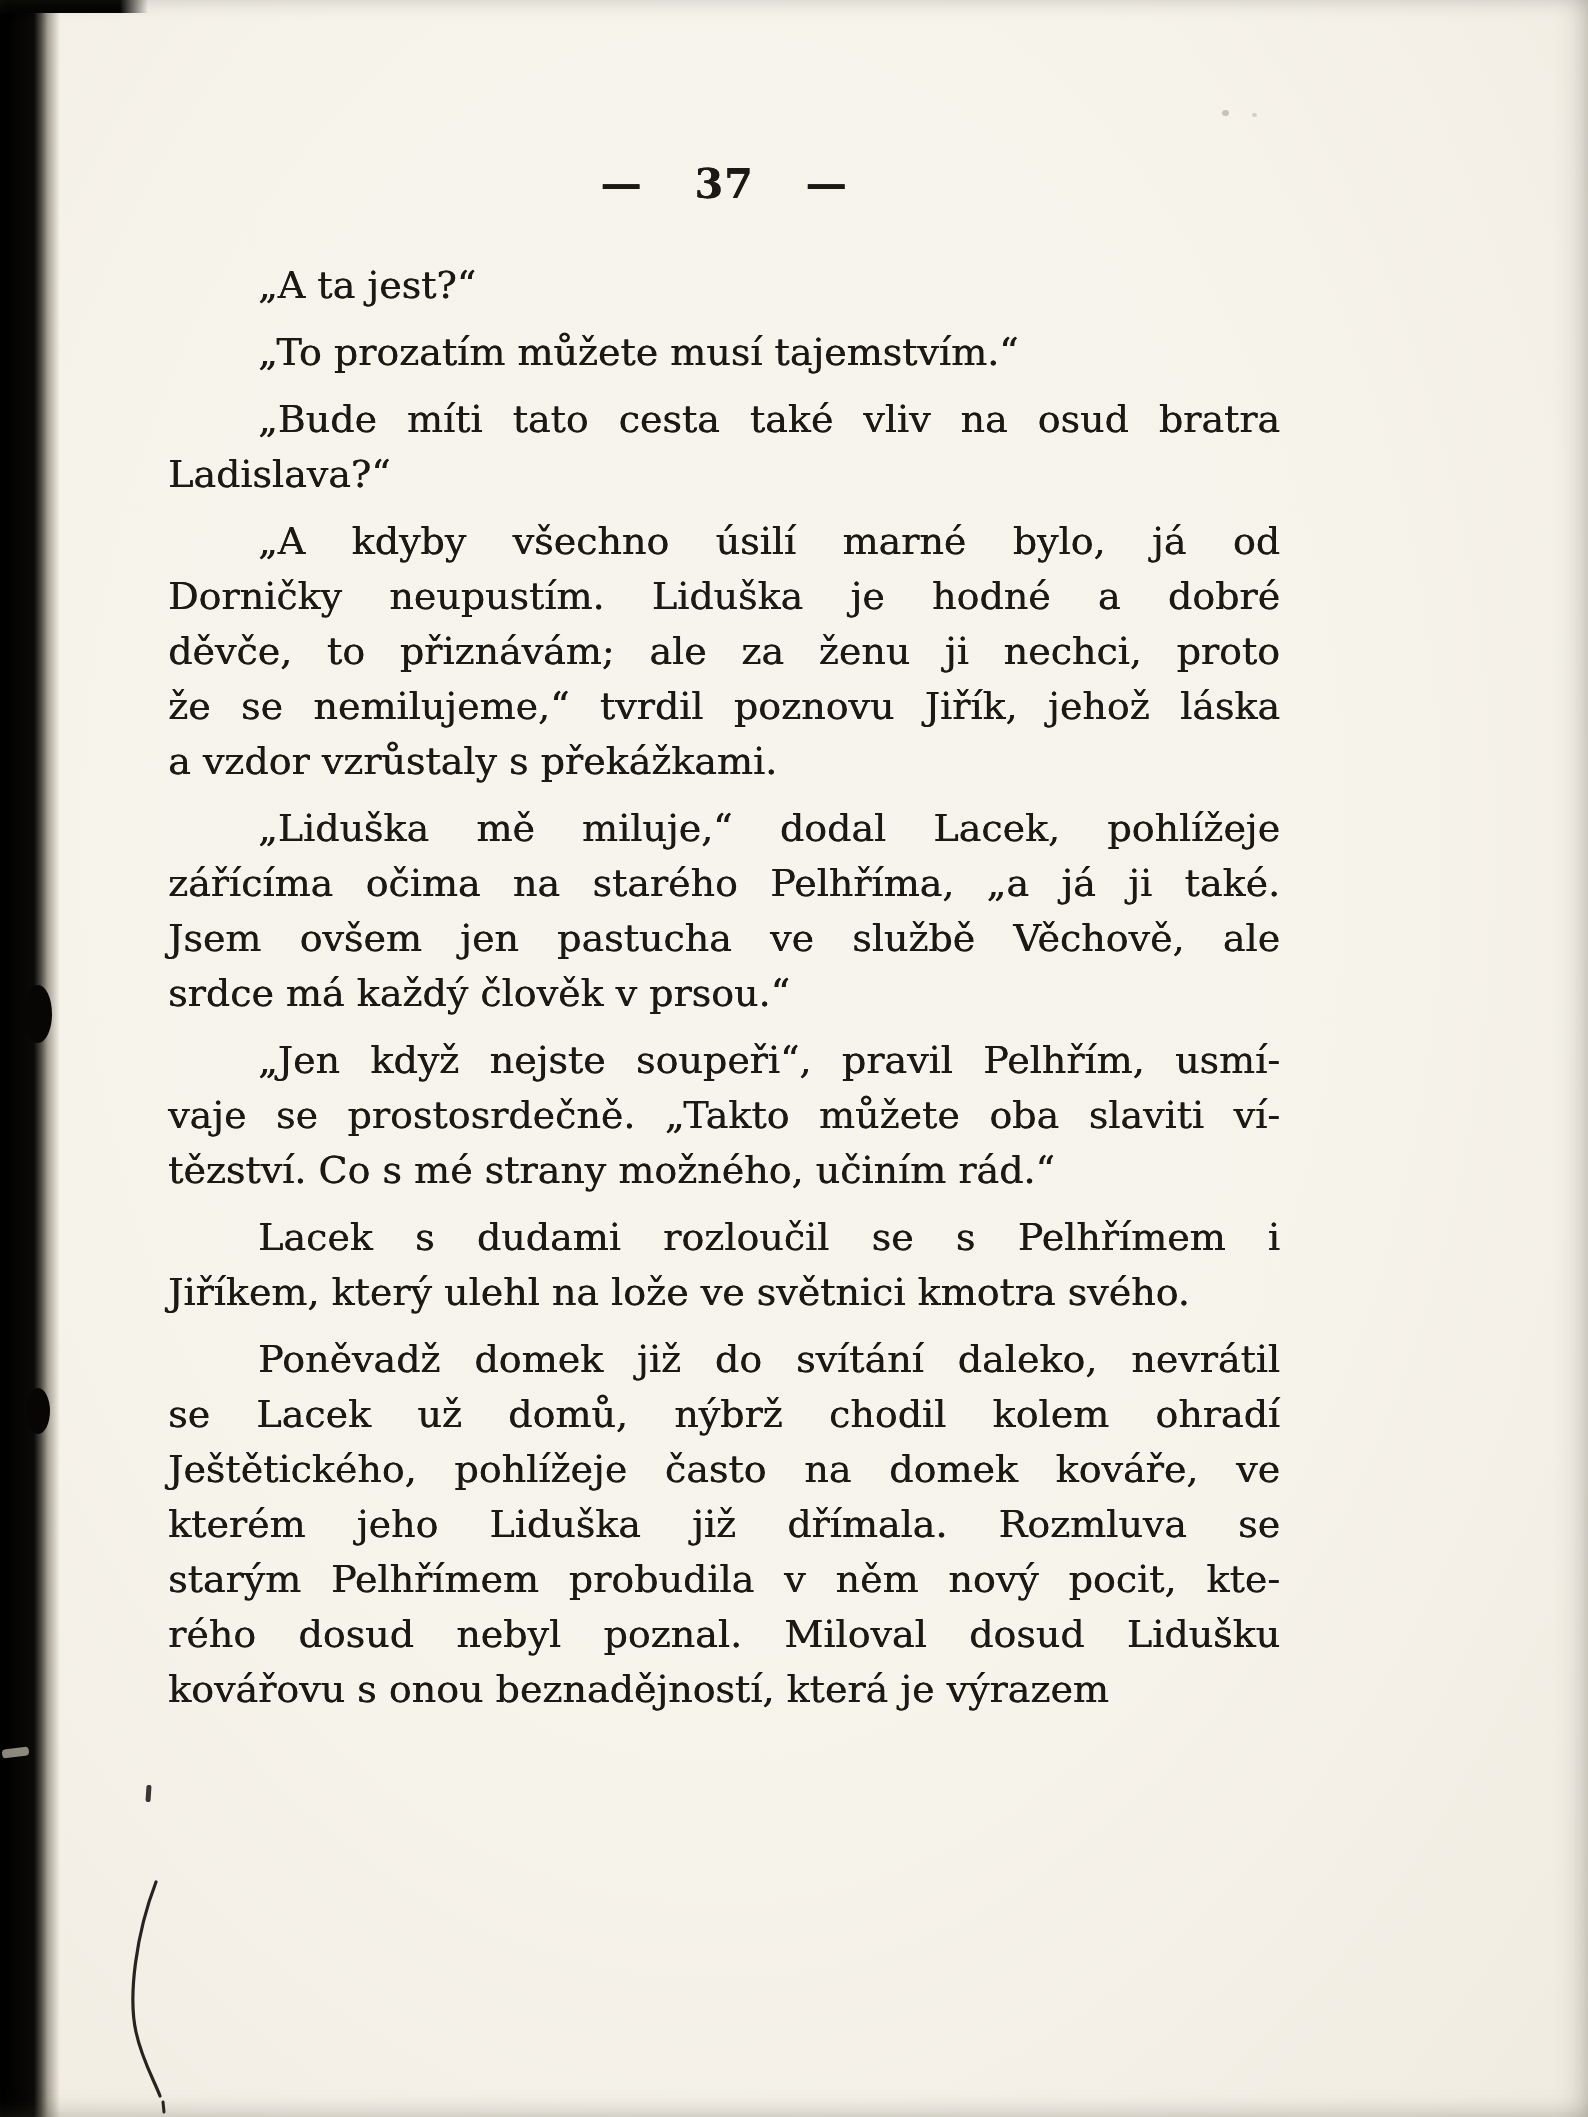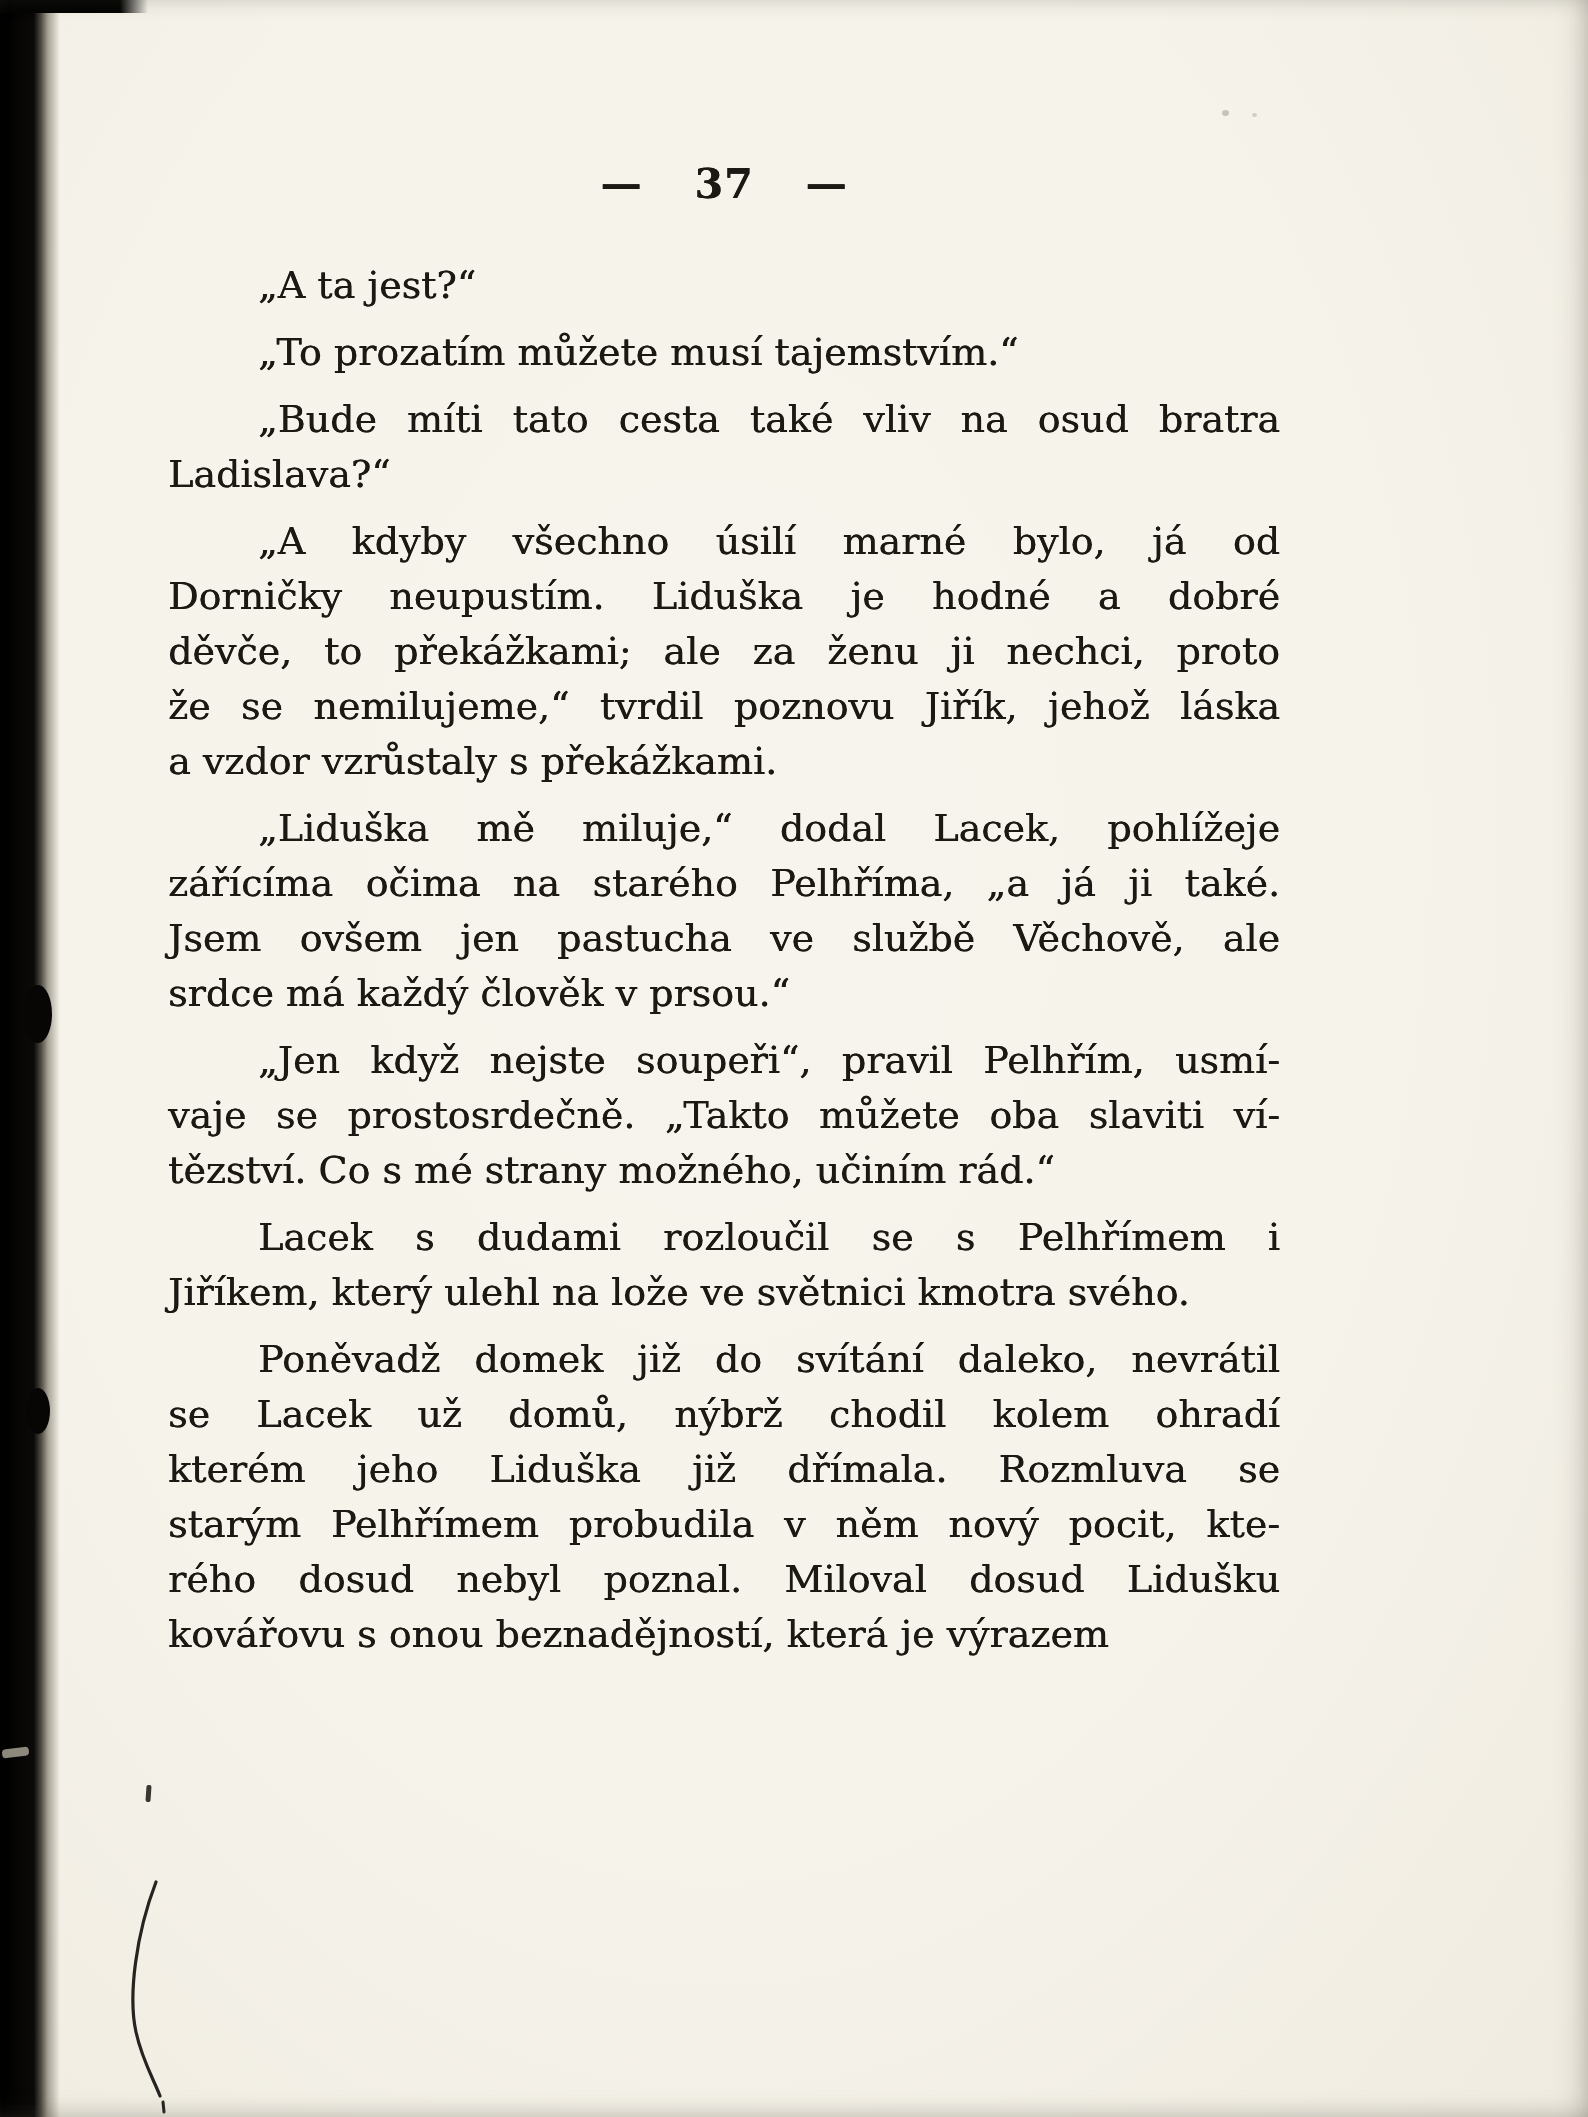--- a/index.html
+++ b/index.html
@@ -148,21 +148,21 @@
       <div class="paragraph">
         <div class="line first last">„To prozatím můžete musí tajemstvím.“</div>
       </div>
       <div class="paragraph">
         <div class="line first">„Bude míti tato cesta také vliv na osud bratra</div>
         <div class="line last">Ladislava?“</div>
       </div>
       <div class="paragraph">
         <div class="line first">„A kdyby všechno úsilí marné bylo, já od</div>
         <div class="line">Dorničky neupustím. Liduška je hodné a dobré</div>
-        <div class="line">děvče, to překážkami; ale za ženu ji nechci, proto</div>
+        <div class="line">děvče, to přiznávám; ale za ženu ji nechci, proto</div>
         <div class="line">že se nemilujeme,“ tvrdil poznovu Jiřík, jehož láska</div>
         <div class="line last">a vzdor vzrůstaly s překážkami.</div>
       </div>
       <div class="paragraph">
         <div class="line first">„Liduška mě miluje,“ dodal Lacek, pohlížeje</div>
         <div class="line">zářícíma očima na starého Pelhříma, „a já ji také.</div>
         <div class="line">Jsem ovšem jen pastucha ve službě Věchově, ale</div>
         <div class="line last">srdce má každý člověk v prsou.“</div>
       </div>
       <div class="paragraph">
@@ -170,20 +170,21 @@
         <div class="line">vaje se prostosrdečně. „Takto můžete oba slaviti ví-</div>
         <div class="line last">tězství. Co s mé strany možného, učiním rád.“</div>
       </div>
       <div class="paragraph">
         <div class="line first">Lacek s dudami rozloučil se s Pelhřímem i</div>
         <div class="line last">Jiříkem, který ulehl na lože ve světnici kmotra svého.</div>
       </div>
       <div class="paragraph">
         <div class="line first">Poněvadž domek již do svítání daleko, nevrátil</div>
         <div class="line">se Lacek už domů, nýbrž chodil kolem ohradí</div>
+        <div class="line">Ještětického, pohlížeje často na domek kováře, ve</div>
         <div class="line">kterém jeho Liduška již dřímala. Rozmluva se</div>
         <div class="line">starým Pelhřímem probudila v něm nový pocit, kte-</div>
         <div class="line">rého dosud nebyl poznal. Miloval dosud Lidušku</div>
         <div class="line last">kovářovu s onou beznadějností, která je výrazem</div>
       </div>
     </div>
 
   <div class="small-mark"></div>
 
   <svg class="pen-stroke" width="70" height="240" viewBox="0 0 70 240">

